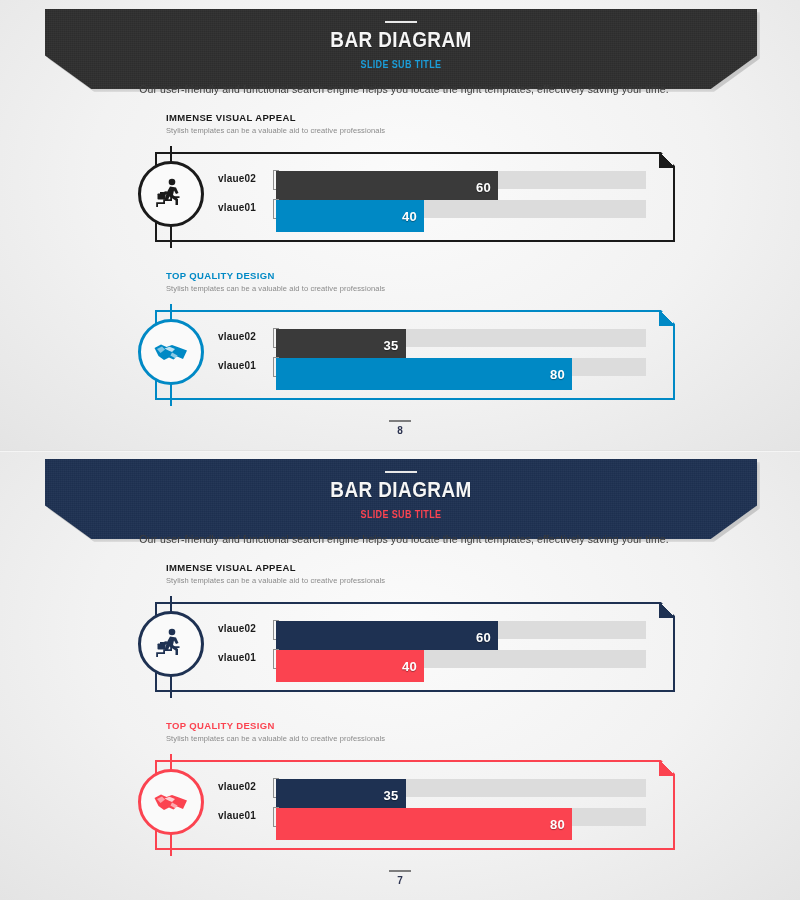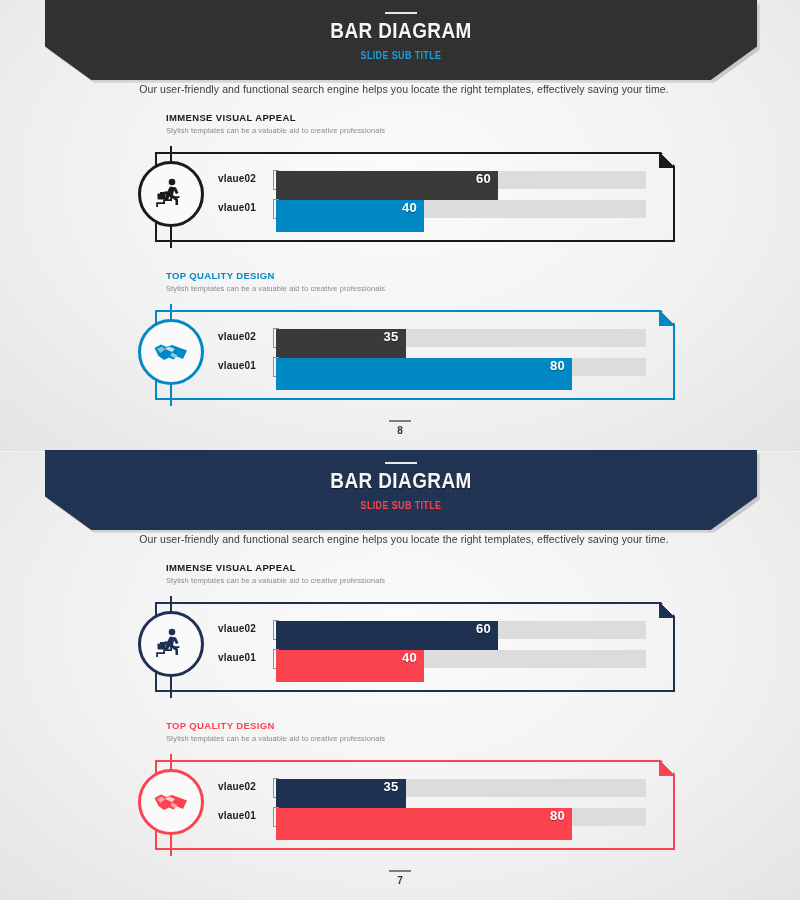--- a/index.html
+++ b/index.html
@@ -25,21 +25,21 @@
     position: absolute;
     left: 0; top: 0;
     width: 800px;
     height: 2px;
     background: linear-gradient(to bottom, #d8d8d8, #ffffff);
   }
 
   
   .banner-wrap {
     position: absolute;
-    left: 0; top: 0;
+    left: 0; top: 9px;
     width: 658px;
     height: 82px;
   }
   .banner {
     position: absolute;
     left: 45px; top: 0;
     width: 712px;
     height: 80px;
     clip-path: polygon(0 0, 100% 0, 100% 58%, 93.5% 100%, 6.5% 100%, 0 58%);
     background-color: #2f2f2f;
@@ -210,21 +210,21 @@
     left: 276px; top: 1px;
     width: 370px; height: 18px;
     background: #dcdcdc;
   }
 
   .fill {
     position: absolute;
     left: 0; top: 0;
     height: 32px;
     display: flex;
-    align-items: flex-start;
+    align-items: center;
     justify-content: flex-end;
   }
   .fill .val {
     font-size: 13px;
     font-weight: bold;
     color: #ffffff;
     padding-right: 7px;
     letter-spacing: 0.3px;
     text-shadow: 0 1px 1px rgba(0,0,0,.35);
   }

